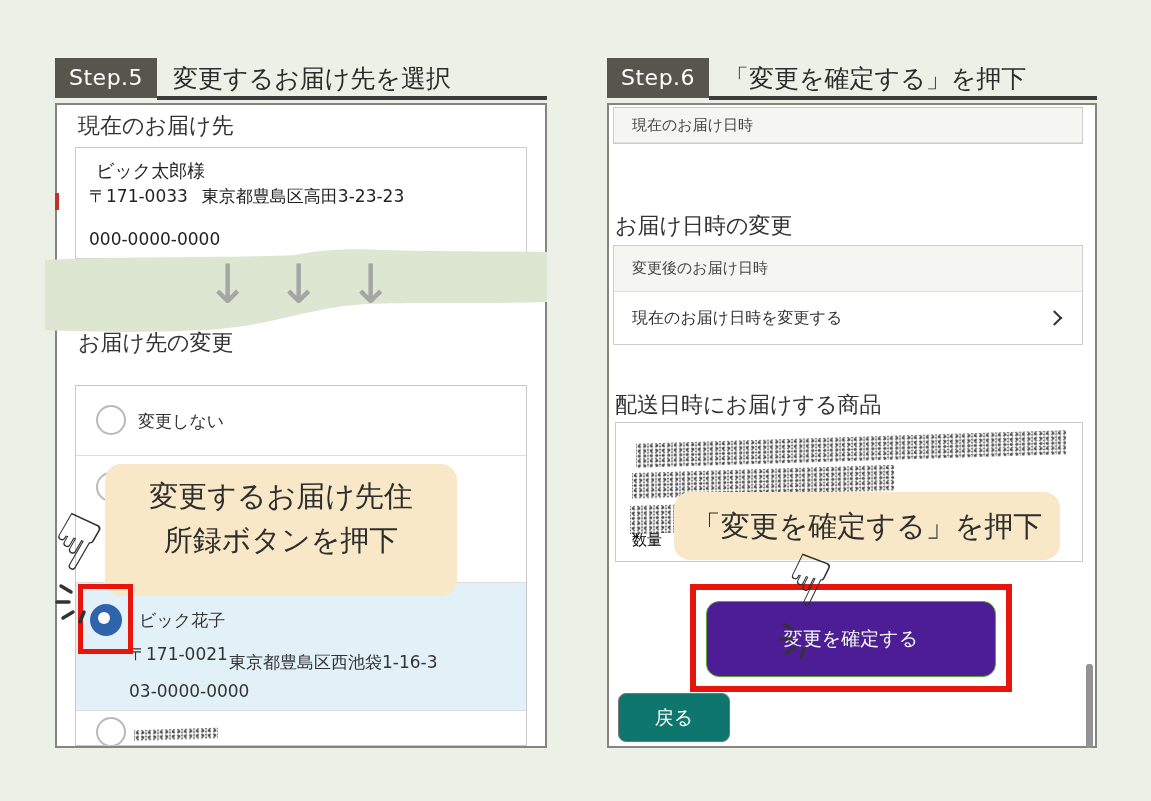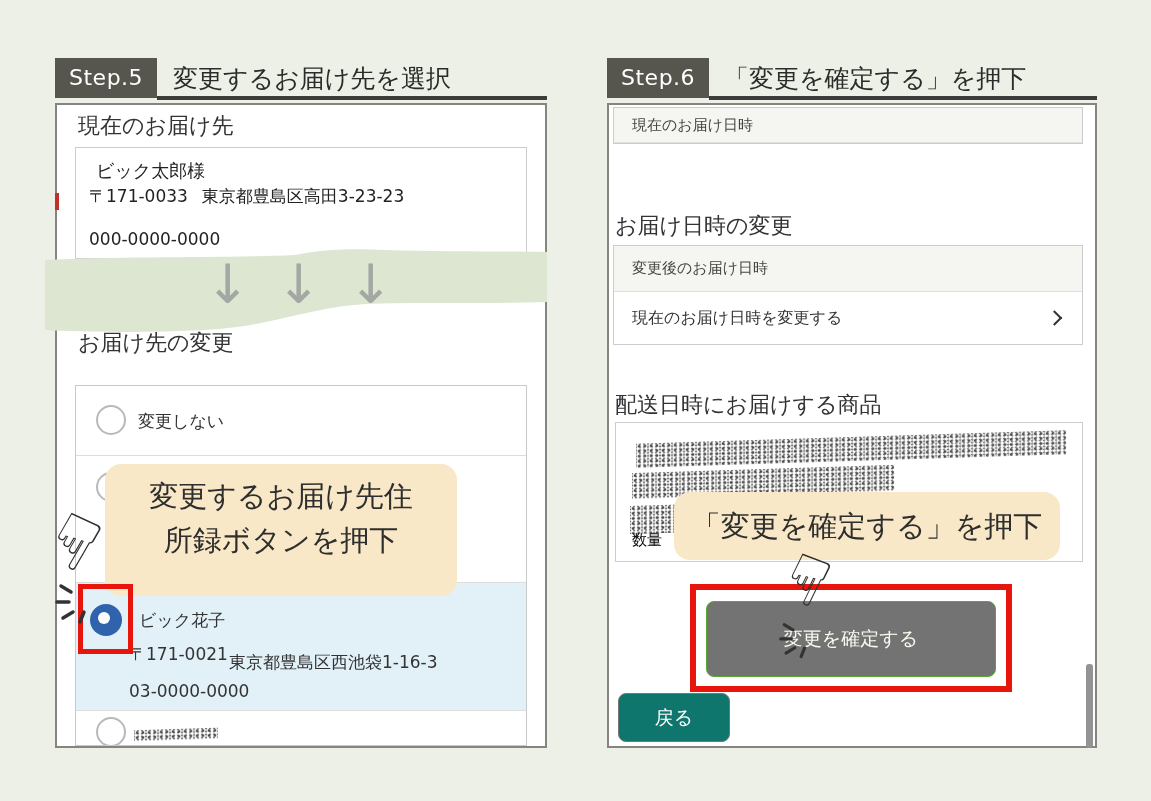--- a/index.html
+++ b/index.html
@@ -71,21 +71,21 @@
     background-image:
       radial-gradient(circle,#1a1a1a 1.2px,transparent 1.4px),
       radial-gradient(circle,#555 1px,transparent 1.2px);
     background-size:6px 5px,4px 3px;
     background-position:0 0,2px 2px;
     filter:blur(.7px);
     opacity:.8;
     transform:skewY(-1.8deg);
   }
 
-  .green-btn { background:#737373; border:1px solid #5aa834; border-radius:8px;
+  .green-btn { background:#4c1d95; border:1px solid #5aa834; border-radius:13px;
                color:#f6fcef; font-size:19px; display:flex; align-items:center;
                justify-content:center; z-index:8; }
   .back-btn { background:#0f766e; border:1px solid #767676; border-radius:8px;
               color:#fff; font-size:19px; display:flex; align-items:center;
               justify-content:center; }
   .scrollbar { background:#939393; border-radius:3px; }
   .red-tick { background:#c33027; }
 </style>
 </head>
 <body>

